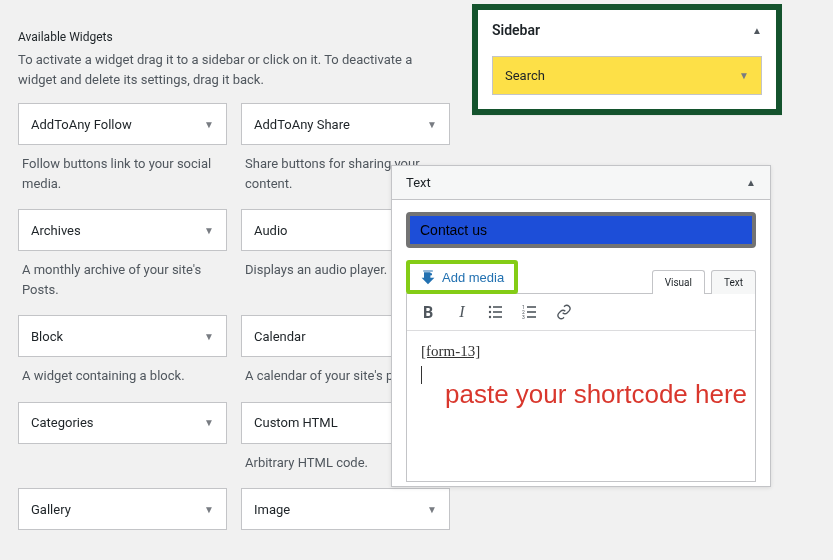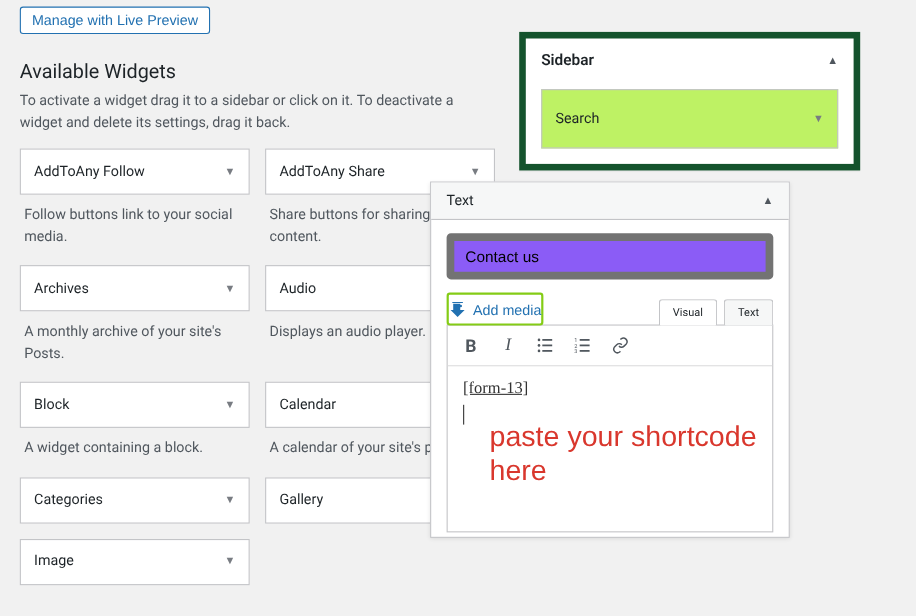--- a/index.html
+++ b/index.html
@@ -19,21 +19,21 @@
   h1 { font-size: 23px; font-weight: 400; margin: 0; padding: 4px 0 0 0;}
   .btn-outline {
     border: 1px solid #2271b1;
     color: #2271b1;
     background: #fff;
     padding: 4px 10px;
     font-size: 13px;
     border-radius: 3px;
     cursor: pointer;
   }
-  h2 { font-size: 18px; font-weight: 400; margin: 24px 0 6px 0; }
+  h2 { font-size: 12px; font-weight: 400; margin: 24px 0 6px 0; }
   .help { color:#50575e; max-width: 440px; line-height:1.5; margin-bottom:14px;}
   .columns { display:flex; gap:22px; }
   .left-col { width: 432px; }
   .right-col { width: 310px; margin-top:-2px;}
   .widget-grid { display:flex; flex-wrap:wrap; gap:14px; }
   .widget-chip {
     width: 209px;
   }
   .chip-head {
     border:1px solid #c3c4c7;
@@ -61,55 +61,55 @@
   .sidebar-header {
     display:flex; justify-content:space-between; align-items:center;
     padding: 12px 14px;
     font-weight:600;
     font-size:14px;
     cursor:pointer;
   }
   .sidebar-body { padding: 6px 14px 14px 14px; }
   .widget-box {
     border:1px solid #c3c4c7;
-    background:#bef264;
-    height: 54px;
+    background:#fde047;
+    height: 39px;
     display:flex; align-items:center; justify-content:space-between;
     padding: 0 12px; font-size:13px;
     cursor:pointer;
   }
   .tri2 { color:#787c82; font-size:10px; }
   .caret-up { font-size:10px; color:#50575e;}
   
   .text-panel {
     position:absolute;
     left: 391px; top: 165px;
-    width: 327px;
+    width: 380px;
     background:#fff;
     border:1px solid #c3c4c7;
     box-shadow: 0 1px 4px rgba(0,0,0,.1);
   }
   .text-head {
     background:#f6f7f7;
     border-bottom:1px solid #c3c4c7;
     display:flex; justify-content:space-between; align-items:center;
     padding:9px 14px; font-size:13px;
     cursor:pointer;
   }
   .text-body { padding: 12px 14px 4px 14px; }
   .field-label { display:block; margin-bottom:4px; font-size:13px; color:#1d2327;}
   .title-input {
     width:100%; padding:6px 10px; font-size:14px;
-    border:7px solid #737373; border-radius:4px; background:#8b5cf6;
+    border:4px solid #737373; border-radius:4px; background:#1d4ed8;
   }
   .media-row { display:flex; align-items:flex-end; justify-content:space-between; margin-top:12px;}
   .add-media-btn {
     display:flex; align-items:center; gap:6px;
-    border:2px solid #84cc16; color:#2271b1; background:#fff;
-    padding:5px 0; font-size:13px; border-radius:3px; cursor:pointer;
+    border:4px solid #84cc16; color:#2271b1; background:#fff;
+    padding:5px 10px; font-size:13px; border-radius:3px; cursor:pointer;
   }
   .add-media-btn svg { width:16px; height:16px; }
   .tabs { display:flex; gap:6px; }
   .tab {
     border:1px solid #c3c4c7; border-bottom:none;
     padding:6px 12px; font-size:10px;
     background:#f6f7f7; cursor:pointer;
     border-top-left-radius:3px; border-top-right-radius:3px;
   }
   .tab.active { background:#fff; }
@@ -137,21 +137,20 @@
     color:#d9372d; font-size:26px; 
     font-family: -apple-system, "Segoe UI", sans-serif;
     position:absolute; left:38px; top:48px;
     pointer-events:none;
   }
 </style>
 </head>
 <body>
 
 <div class="heading-row">
-  <button class="btn-outline">Manage with Live Preview</button>
 </div>
 
 <div class="columns">
   <div class="left-col">
     <h2>Available Widgets</h2>
     <div class="help">To activate a widget drag it to a sidebar or click on it. To deactivate a widget and delete its settings, drag it back.</div>
     <div class="widget-grid" id="widget-grid">
         <div class="widget-chip">
           <div class="chip-head">
             <span>AddToAny Follow</span>
@@ -192,20 +191,27 @@
             <span>Calendar</span>
             <span class="tri">▼</span>
           </div>
           <div class="chip-desc">A calendar of your site's p</div>
         </div>
         <div class="widget-chip">
           <div class="chip-head">
             <span>Categories</span>
             <span class="tri">▼</span>
           </div>
+        </div>
+        <div class="widget-chip">
+          <div class="chip-head">
+            <span>Custom HTML</span>
+            <span class="tri">▼</span>
+          </div>
+          <div class="chip-desc">Arbitrary HTML code.</div>
         </div>
         <div class="widget-chip">
           <div class="chip-head">
             <span>Gallery</span>
             <span class="tri">▼</span>
           </div>
         </div>
         <div class="widget-chip">
           <div class="chip-head">
             <span>Image</span>

